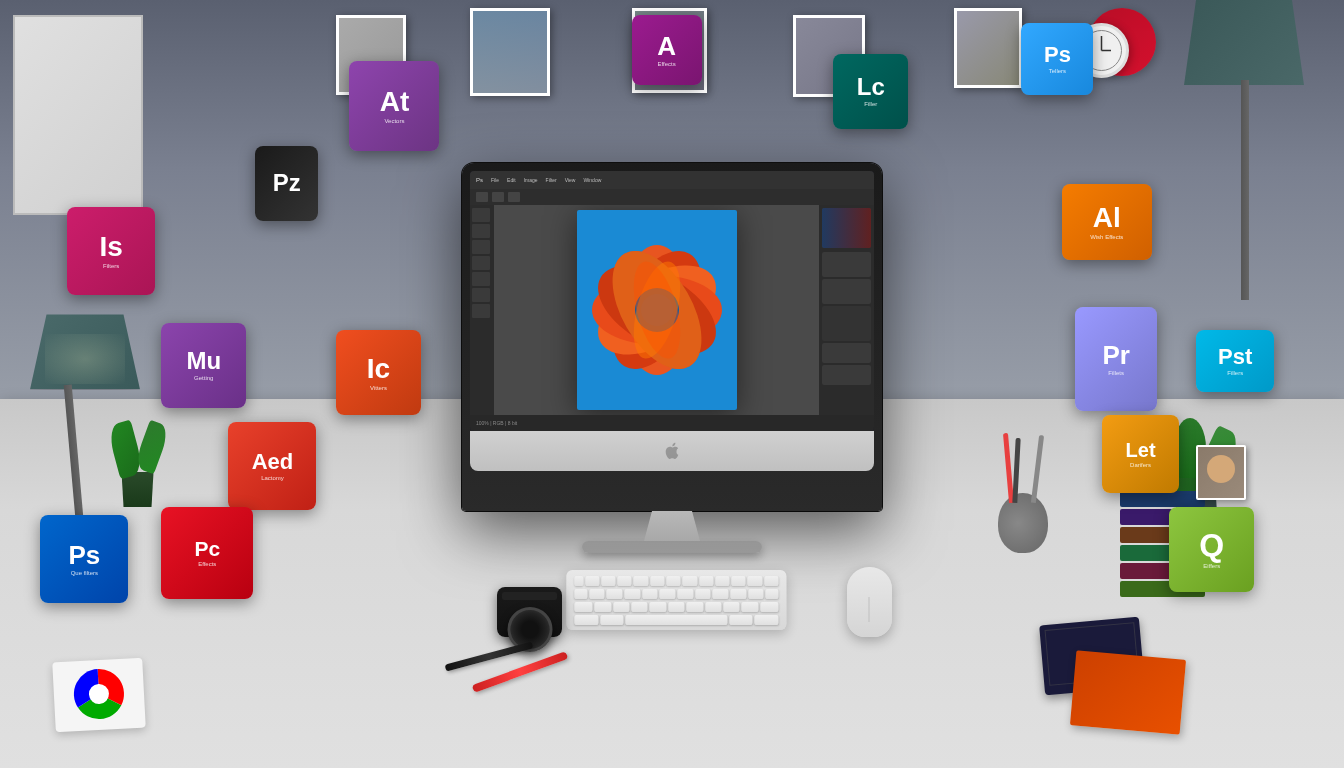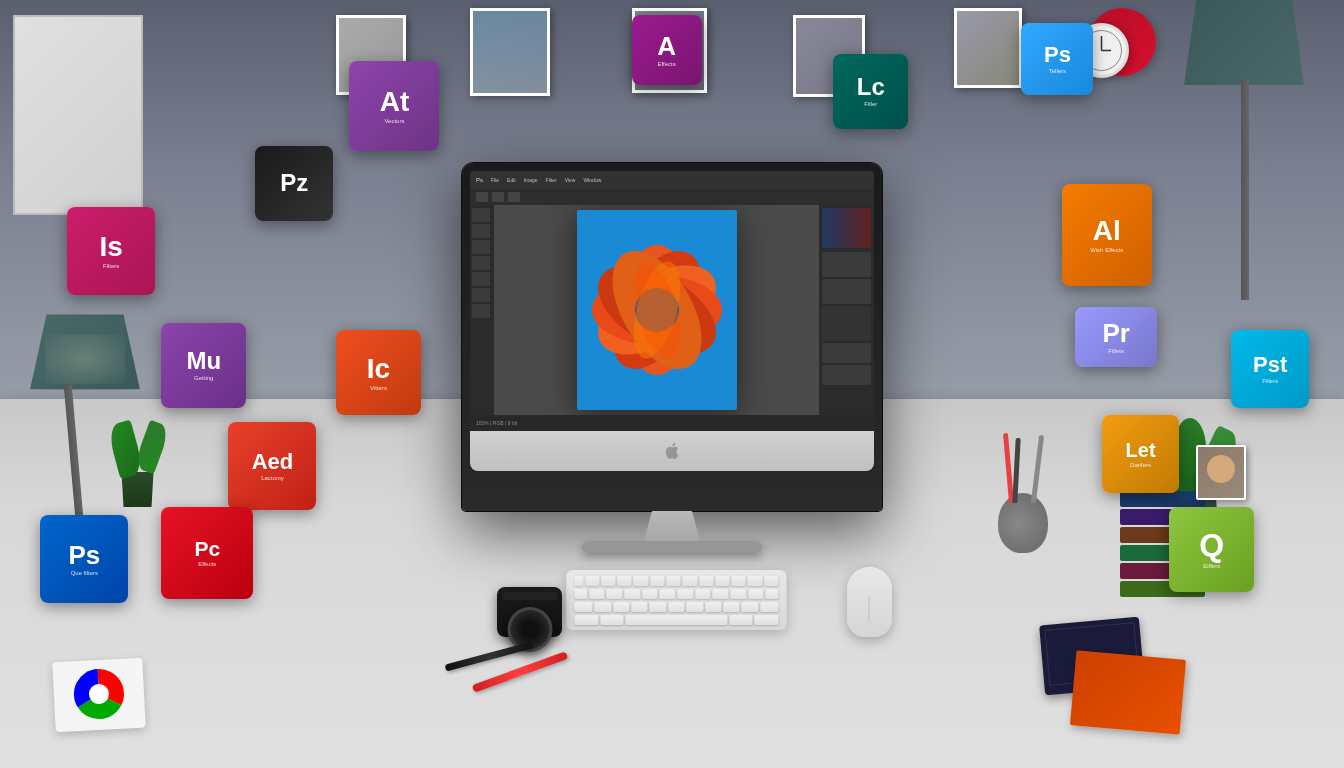--- a/index.html
+++ b/index.html
@@ -583,46 +583,46 @@
   <div id="icon-ps-top" class="adobe-icon" style="top:3%;left:76%;width:72px;height:72px;background:linear-gradient(135deg,#31a8ff,#1888dd);">
     <span class="icon-abbr" style="font-size:22px;">Ps</span>
     <span class="icon-subtitle">Tellers</span>
   </div>
 
   <div id="icon-is" class="adobe-icon" style="top:27%;left:5%;width:88px;height:88px;background:linear-gradient(135deg,#cc1d6b,#aa1555);">
     <span class="icon-abbr" style="font-size:28px;">Is</span>
     <span class="icon-subtitle">Filters</span>
   </div>
 
-  <div id="icon-pz" class="adobe-icon" style="top:19%;left:19%;width:78px;height:75px;background:linear-gradient(135deg,#1a1a1a,#333);">
+  <div id="icon-pz" class="adobe-icon" style="top:19%;left:19%;width:63px;height:75px;background:linear-gradient(135deg,#1a1a1a,#333);">
     <span class="icon-abbr" style="font-size:24px;">Pz</span>
   </div>
 
 
-  <div id="icon-ai" class="adobe-icon" style="top:24%;left:79%;width:90px;height:102px;background:linear-gradient(135deg,#f57c00,#d06000);">
+  <div id="icon-ai" class="adobe-icon" style="top:24%;left:79%;width:90px;height:76px;background:linear-gradient(135deg,#f57c00,#d06000);">
     <span class="icon-abbr" style="font-size:28px;">Al</span>
     <span class="icon-subtitle">Wish Effects</span>
   </div>
 
   <div id="icon-mu" class="adobe-icon" style="top:42%;left:12%;width:85px;height:85px;background:linear-gradient(135deg,#8b44ac,#6a3088);">
     <span class="icon-abbr" style="font-size:24px;">Mu</span>
     <span class="icon-subtitle">Getting</span>
   </div>
 
   <div id="icon-ic" class="adobe-icon" style="top:43%;left:25%;width:85px;height:85px;background:linear-gradient(135deg,#f04e1f,#c03a10);">
     <span class="icon-abbr" style="font-size:28px;">Ic</span>
     <span class="icon-subtitle">Vitters</span>
   </div>
 
-  <div id="icon-pr" class="adobe-icon" style="top:40%;left:80%;width:82px;height:60px;background:linear-gradient(135deg,#9999ff,#7777cc);">
+  <div id="icon-pr" class="adobe-icon" style="top:40%;left:80%;width:82px;height:104px;background:linear-gradient(135deg,#9999ff,#7777cc);">
     <span class="icon-abbr" style="font-size:26px;">Pr</span>
     <span class="icon-subtitle">Fillets</span>
   </div>
 
-  <div id="icon-pst" class="adobe-icon" style="top:43%;left:89%;width:78px;height:78px;background:linear-gradient(135deg,#00b9e8,#0099c8);margin-left:35px;">
+  <div id="icon-pst" class="adobe-icon" style="top:43%;left:89%;width:78px;height:62px;background:linear-gradient(135deg,#00b9e8,#0099c8);">
     <span class="icon-abbr" style="font-size:22px;">Pst</span>
     <span class="icon-subtitle">Fillers</span>
   </div>
 
   <div id="icon-aed" class="adobe-icon" style="top:55%;left:17%;width:88px;height:88px;background:linear-gradient(135deg,#e8412b,#c02015);">
     <span class="icon-abbr" style="font-size:22px;">Aed</span>
     <span class="icon-subtitle">Lactomy</span>
   </div>
 
   <div id="icon-let" class="adobe-icon" style="top:54%;left:82%;width:77px;height:78px;background:linear-gradient(135deg,#f39c12,#c07a00);">

